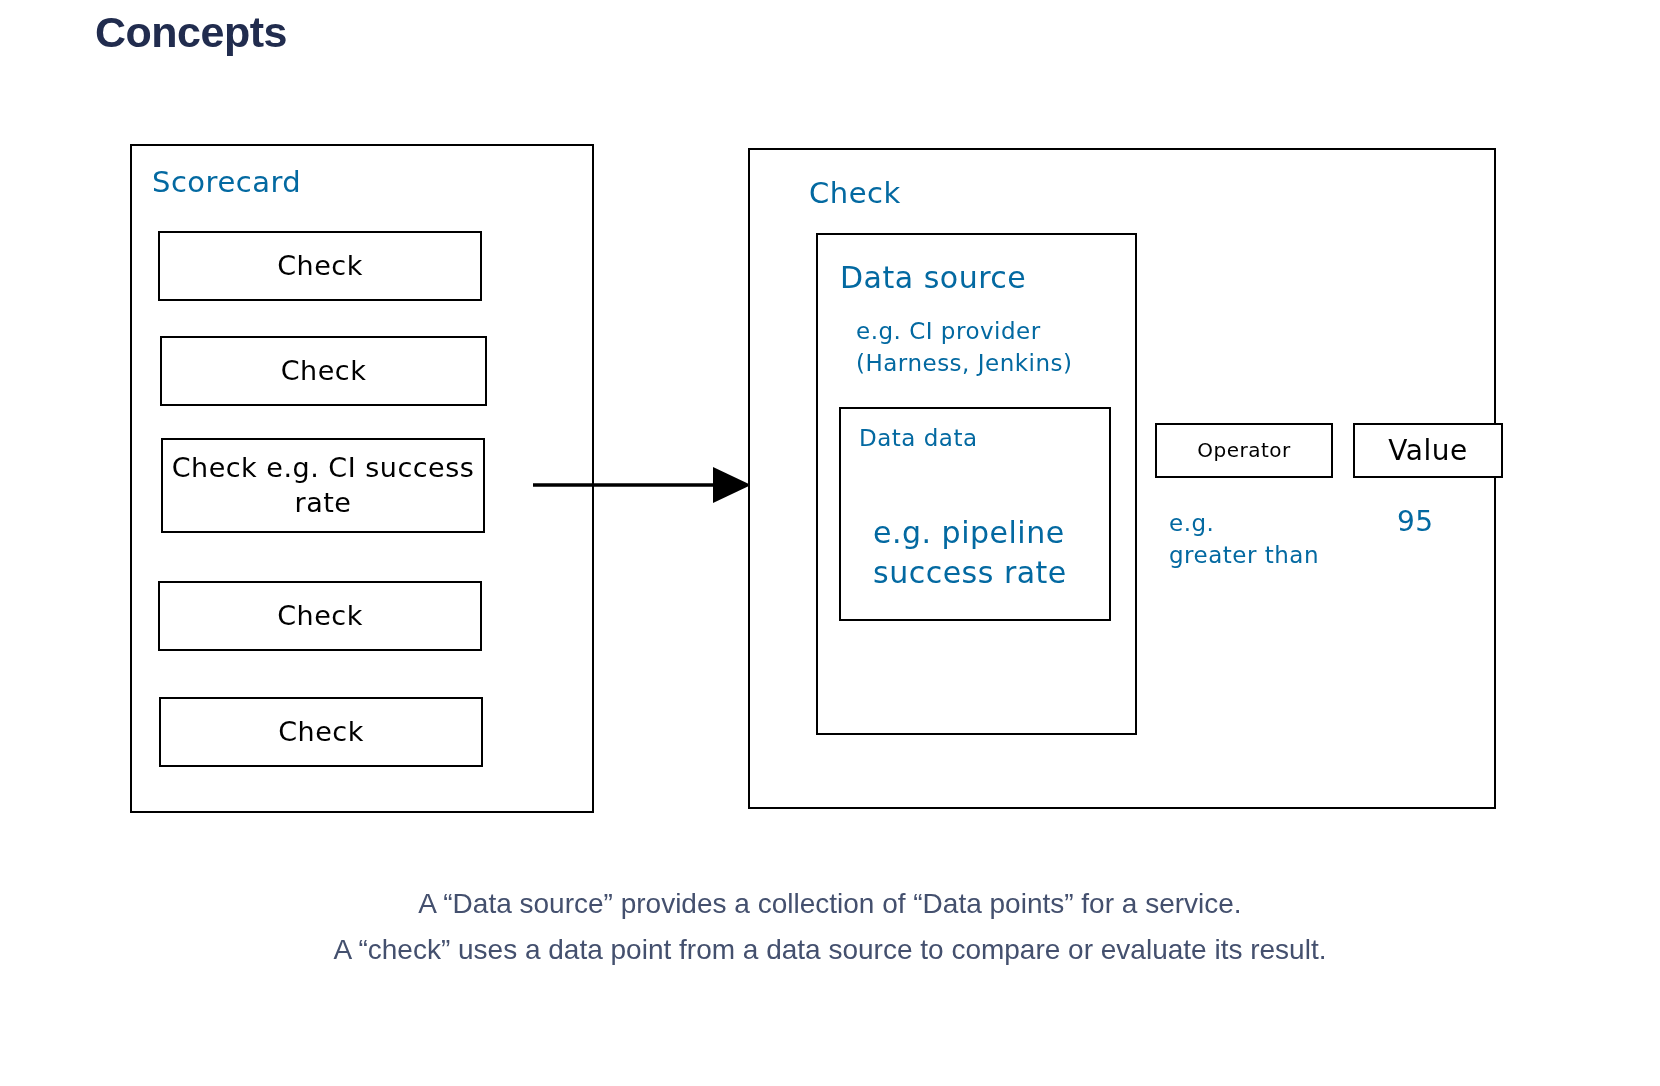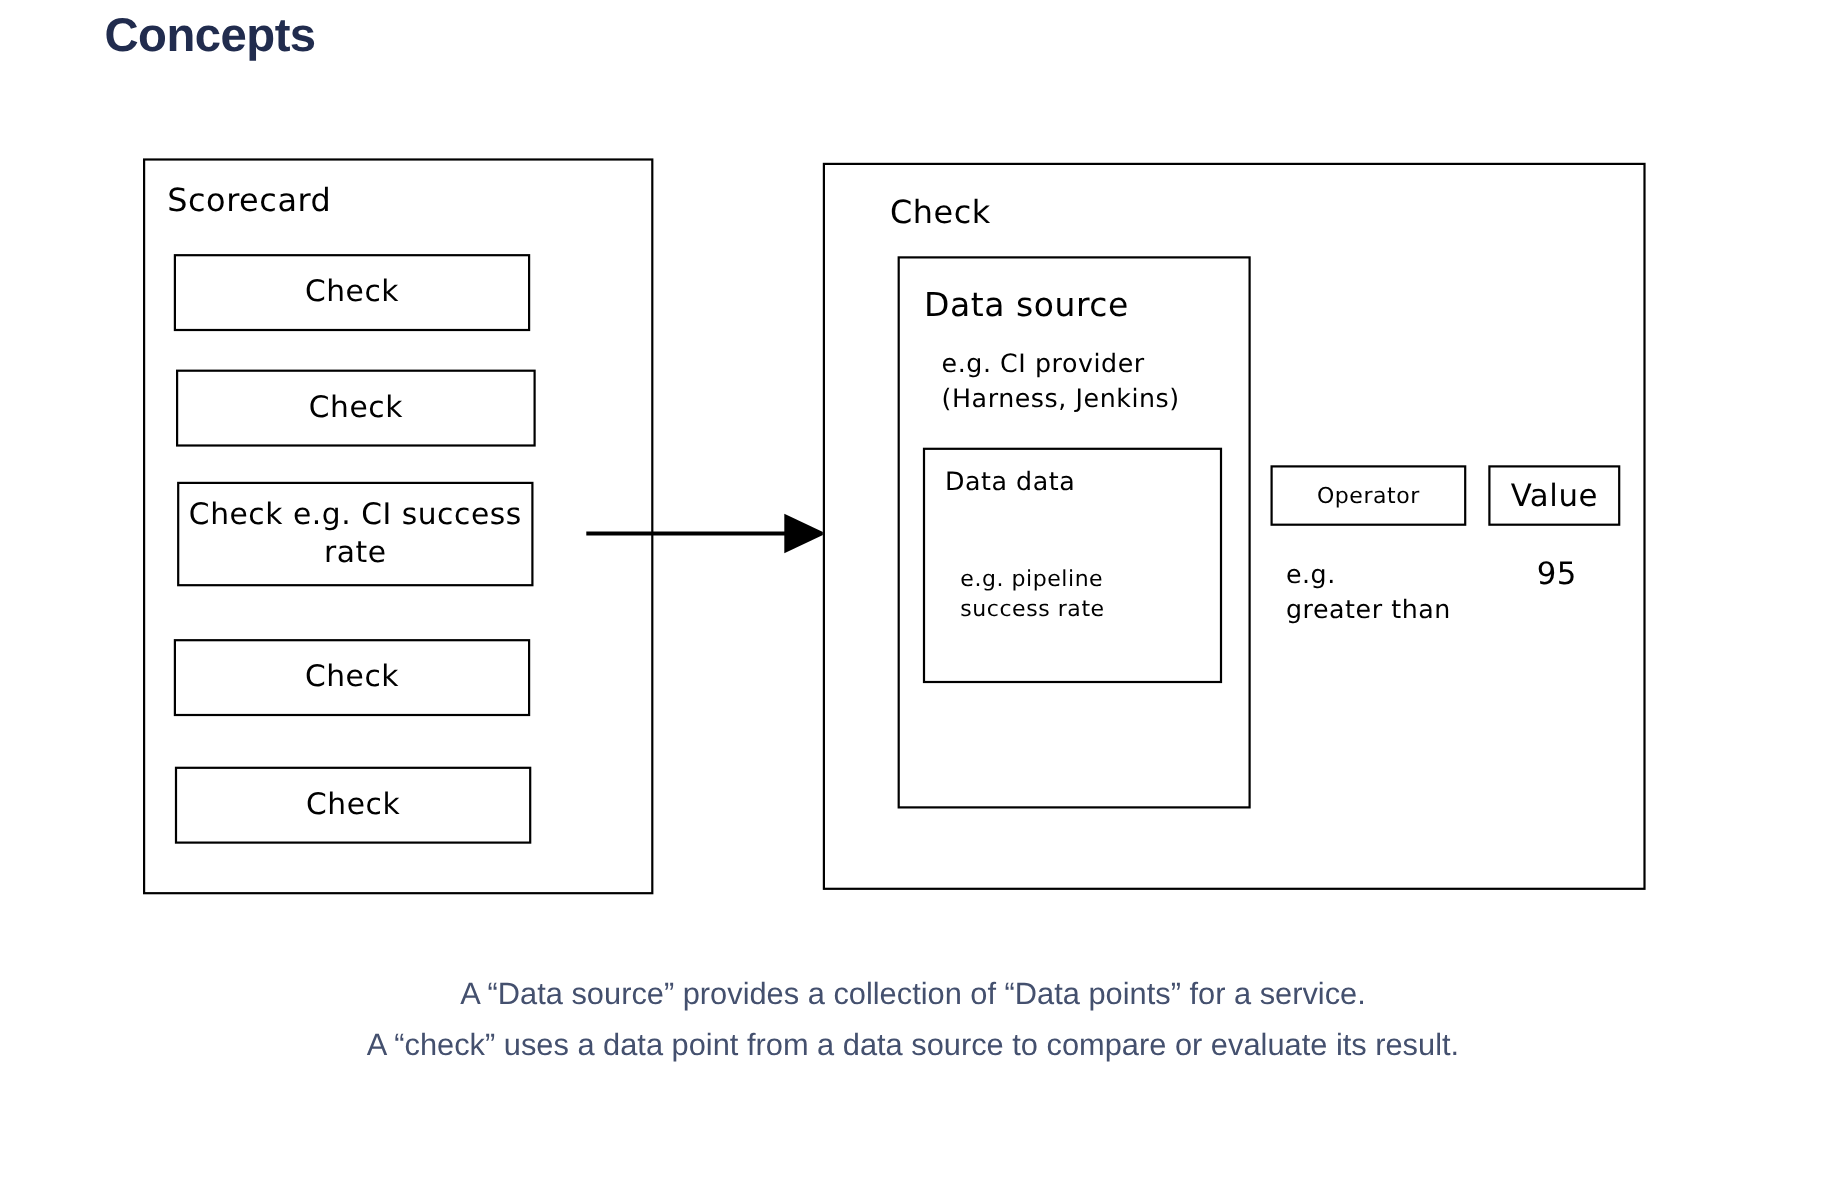--- a/index.html
+++ b/index.html
@@ -32,21 +32,21 @@
   .hbox {
     position: absolute;
     box-sizing: border-box;
     border: 2.5px solid #000000;
     background: #ffffff;
   }
   .hbox.thin { border-width: 2px; }
 
   .hand {
     font-family: "DejaVu Sans", sans-serif;
-    color: #000000;
+    color: #0369a1;
     white-space: pre;
     position: absolute;
     letter-spacing: 0.5px;
   }
 
   
   .chip {
     position: absolute;
     box-sizing: border-box;
     border: 2.5px solid #000000;
@@ -91,29 +91,29 @@
   #check-panel-title { left: 809px; top: 176px; font-size: 29px; }
 
   
   #datasource-box { left: 816px; top: 233px; width: 321px; height: 502px; }
   #datasource-title { left: 840px; top: 260px; font-size: 30px; text-align: right; }
   #datasource-note  { left: 856px; top: 316px; font-size: 23px; line-height: 1.38; }
 
   
   #datapoint-box { left: 839px; top: 407px; width: 272px; height: 214px; }
   #datapoint-title { left: 859px; top: 425px; font-size: 23px; }
-  #datapoint-note  { left: 873px; top: 513px; font-size: 20px; line-height: 1.33; }
+  #datapoint-note  { left: 873px; top: 513px; font-size: 30px; line-height: 1.33; }
 
   
   #operator-box { left: 1155px; top: 423px; width: 178px; height: 55px; }
   #operator-box .chip-label { font-size: 20px; }
   #operator-note { left: 1169px; top: 508px; font-size: 23px; line-height: 1.38; }
 
   
-  #value-box { left: 1353px; top: 423px; width: 120px; height: 55px; }
+  #value-box { left: 1353px; top: 423px; width: 150px; height: 55px; }
   #value-box .chip-label { font-size: 28px; }
   #value-note { left: 1397px; top: 505px; font-size: 28px; }
 
   
   #caption {
     position: absolute;
     left: 0;
     top: 862px;
     width: 1660px;
     text-align: center;

